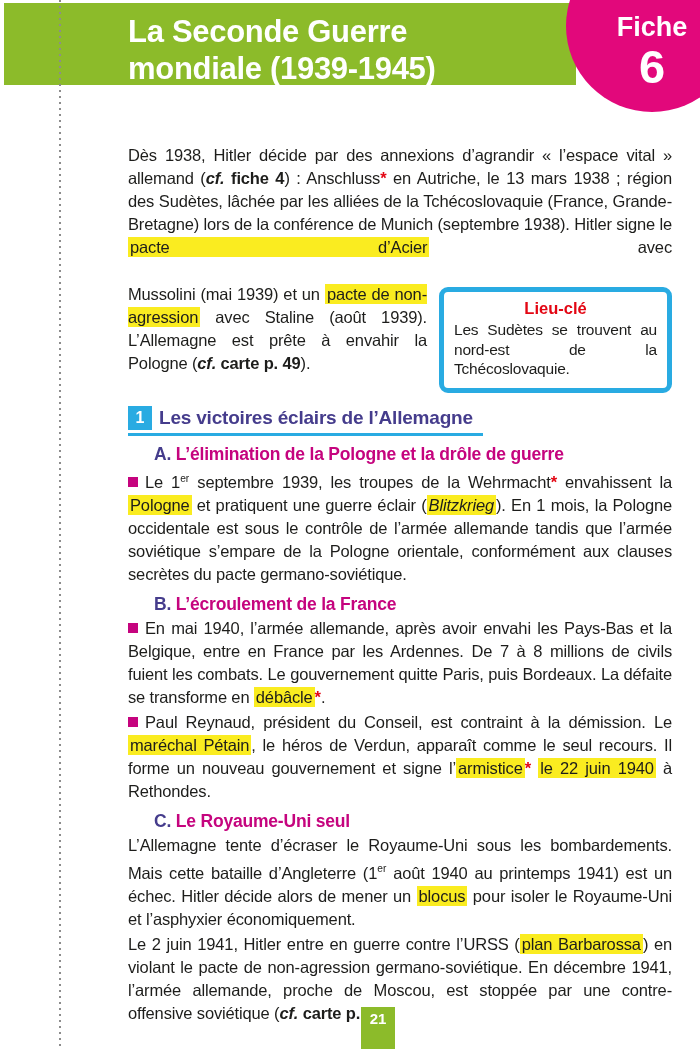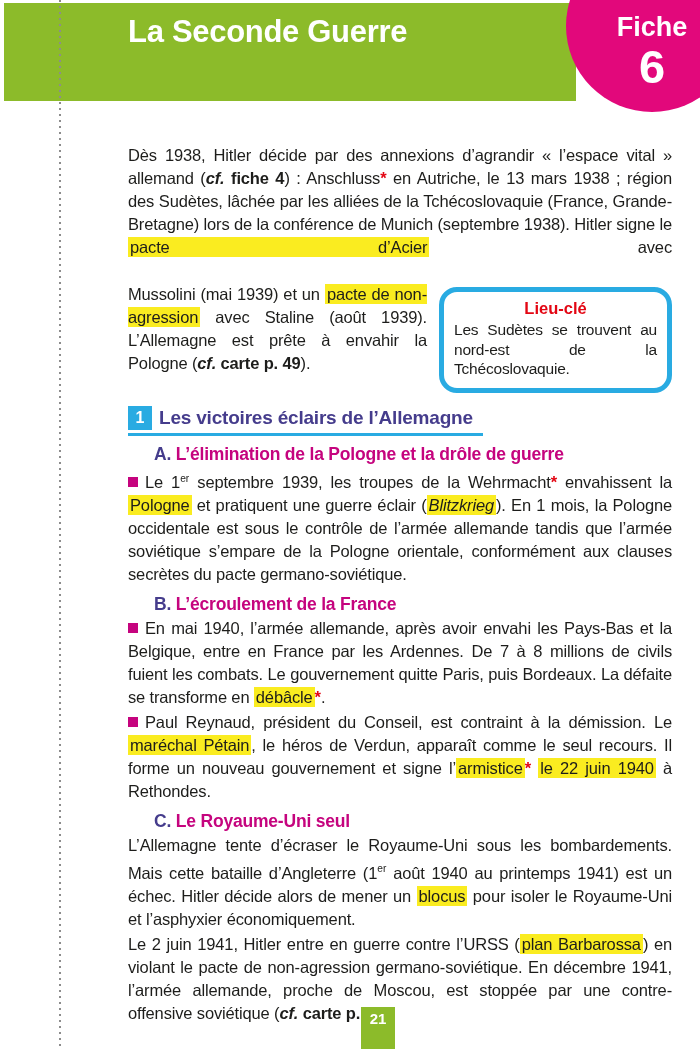--- a/index.html
+++ b/index.html
@@ -7,21 +7,21 @@
     --magenta:#C5047E; --red:#E30613; --yellow:#FAEC20; --ink:#1D1D1B; --dot:#8C8C8C;
   }
   *{margin:0;padding:0;box-sizing:border-box;}
   html,body{background:#fff;}
   .page{
     position:relative; width:700px; height:1049px; background:#fff;
     overflow:hidden; font-family:"Liberation Sans",sans-serif; color:var(--ink);
   }
   
   .banner{
-    position:absolute; left:4px; top:3px; width:572px; height:98px;
+    position:absolute; left:4px; top:3px; width:572px; height:82px;
     background:var(--green);
   }
   .banner h1{
     padding:10px 0 0 124px; color:#fff; font-size:31px; line-height:37px;
     font-weight:bold; letter-spacing:-0.3px;
   }
   .fiche-badge{
     position:absolute; left:566px; top:-60px; width:172px; height:172px;
     border-radius:50%; background:var(--pink); color:#fff; text-align:center;
   }
@@ -42,21 +42,21 @@
   .r-b{font-weight:bold;}
   .r-bi{font-weight:bold; font-style:italic;}
   .r-hl{background:var(--yellow); padding:1px 2px;}
   .r-hli{background:var(--yellow); font-style:italic; padding:1px 2px;}
   .r-star{color:var(--red); font-weight:bold;}
   .r-sup{vertical-align:super; font-size:0.62em; letter-spacing:0;}
   
   .intro2{margin-top:0;}
   .keybox{
     float:right; width:233px; margin:4px 0 6px 12px;
-    border:5px solid var(--cyan); border-radius:18px; background:#fff;
+    border:5px solid var(--cyan); border-radius:9px; background:#fff;
     padding:7px 10px 9px; text-align:center;
   }
   .keybox-title{color:var(--red); font-weight:bold; font-size:16.5px; margin-bottom:2px;}
   .keybox-text{font-size:15.5px; line-height:19.5px; text-align:justify; text-align-last:justify; letter-spacing:-0.2px;}
   
   .section-heading{
     display:inline-flex; align-items:center; gap:7px; margin-top:7px;
     border-bottom:3px solid var(--cyan); padding:0 10px 3px 0;
   }
   .section-num{
@@ -80,21 +80,21 @@
     text-align:center; padding-top:3px;
   }
 </style>
 </head>
 <body>
 
 <div class="page">
 
   <header class="banner">
     <h1><span>La Seconde Guerre</span><br>
-    </h1>
+    <span>mondiale (1939-1945)</span></h1>
   </header>
 
   <div class="fiche-badge">
     <span class="fiche-label">Fiche</span>
     <span class="fiche-number">6</span>
   </div>
 
   <div class="dotted-line"></div>
 
   <main class="content">

